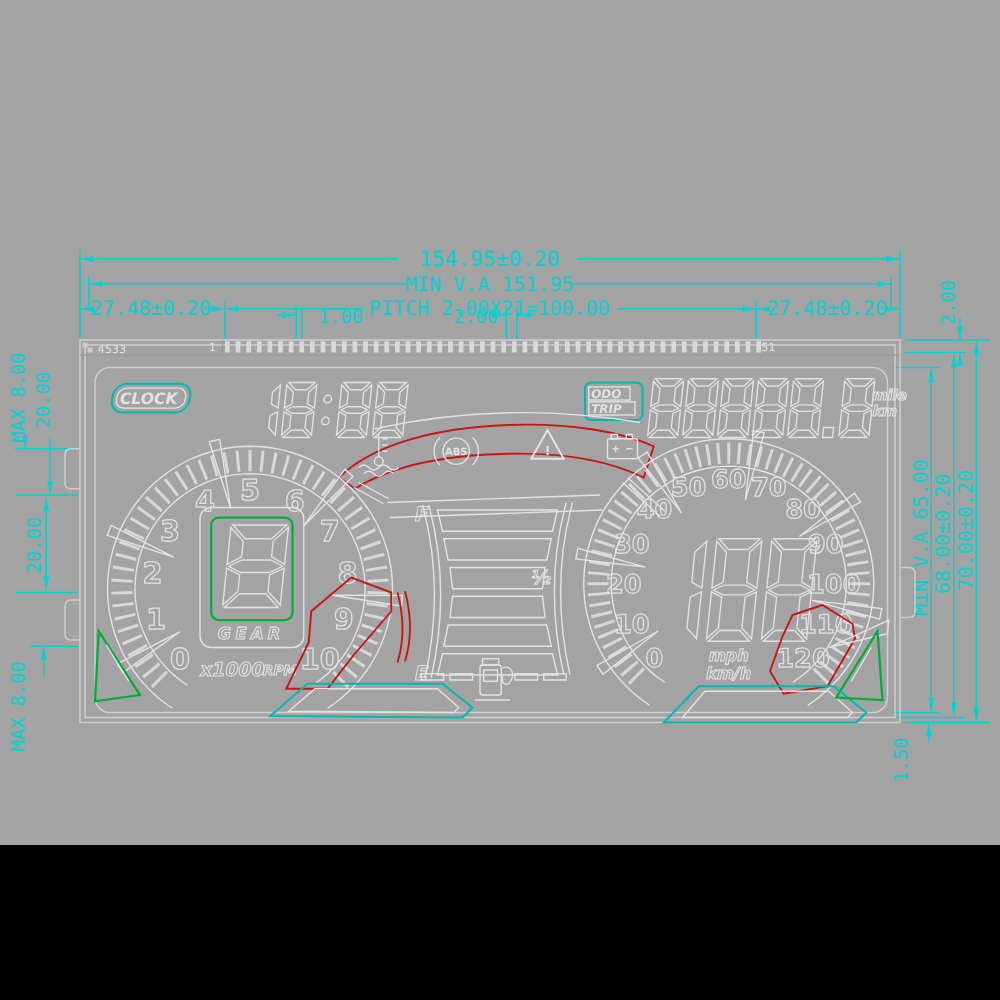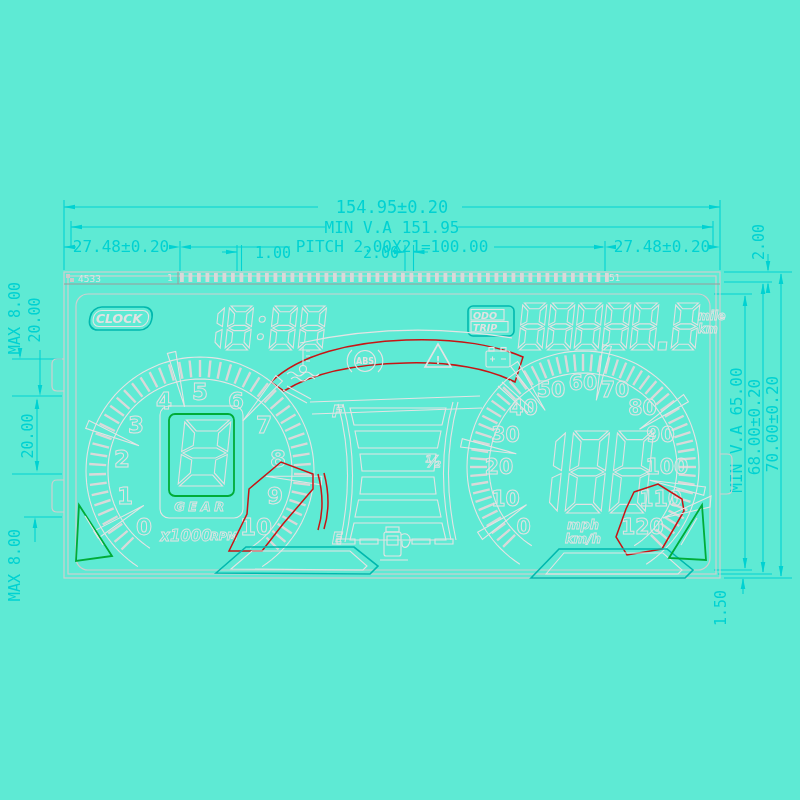--- a/index.html
+++ b/index.html
@@ -1,16 +1,16 @@
 <!DOCTYPE html>
 <html><head>
 <meta charset="utf-8">
 <style>
   html,body{margin:0;padding:0;background:#000;}
-  .canvas{position:relative;width:800px;height:800px;background:#5eead4;overflow:hidden;}
+  .canvas{position:relative;width:800px;height:676px;background:#a3a3a3;overflow:hidden;}
   svg{position:absolute;left:0;top:0;}
   .wline{fill:none;stroke:#e4e4e4;stroke-width:1.1;}
   .wline2{fill:none;stroke:#e4e4e4;stroke-width:1.6;}
   .glass{fill:none;stroke:#cfcfcf;stroke-width:1.2;}
   .dimline{stroke:#00d2d2;stroke-width:1.1;fill:none;}
   .dimtxt{fill:#00d2d2;font-family:"DejaVu Sans Mono",monospace;}
   .gnum{fill:none;stroke:#e2e2e2;stroke-width:1;font-weight:bold;font-family:"DejaVu Sans",sans-serif;}
   .seg{fill:none;stroke:#e2e2e2;stroke-width:1.1;stroke-linejoin:miter;}
   .oti{font-style:italic;font-weight:bold;fill:none;stroke:#e2e2e2;stroke-width:0.85;font-family:"DejaVu Sans",sans-serif;}
   .sw{fill:#e2e2e2;font-family:"DejaVu Sans",sans-serif;}

